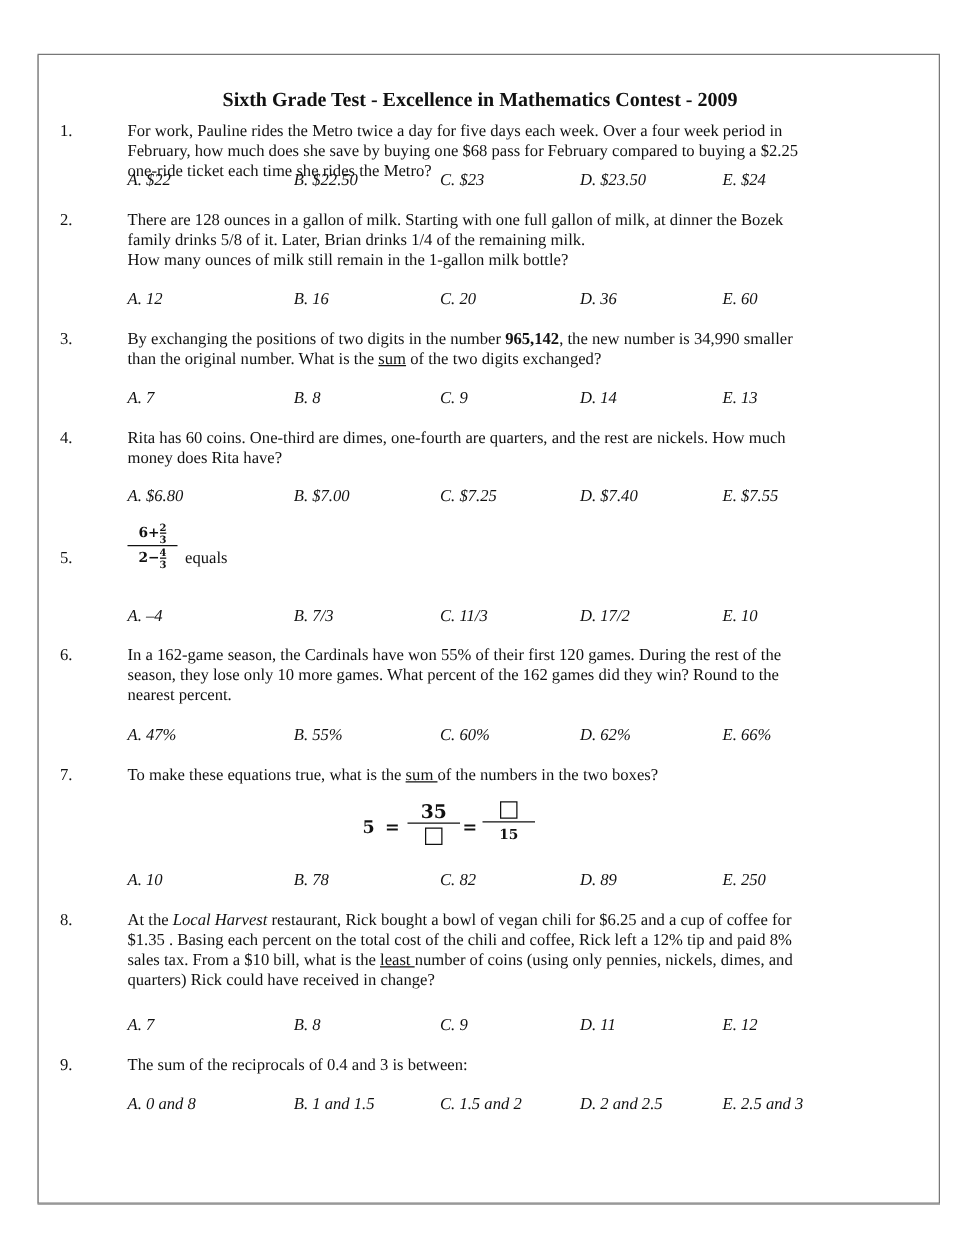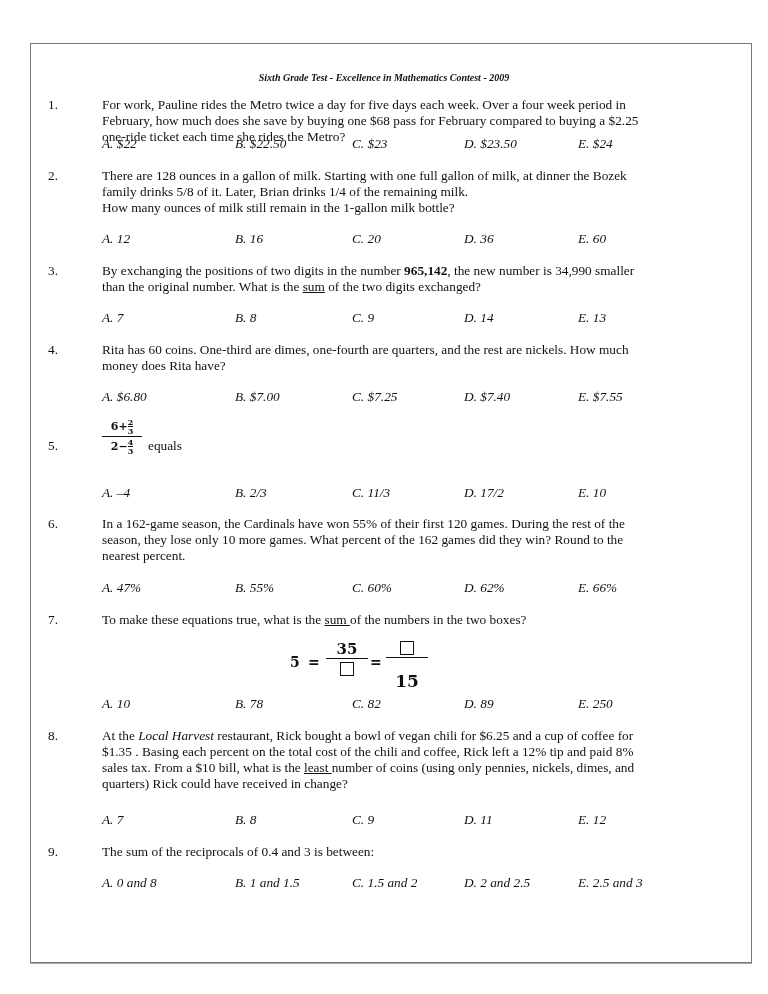--- a/index.html
+++ b/index.html
@@ -1,21 +1,21 @@
 <!DOCTYPE html>
 <html><head>
 <meta charset="utf-8">
 <style>
   html, body { margin: 0; padding: 0; background: #ffffff; }
   body { width: 768px; height: 994px; position: relative; overflow: hidden;
          font-family: "Liberation Serif", serif; color: #111; font-size: 13.3px; }
   .page { position: absolute; left: 30px; top: 43px; width: 722px; height: 920px;
           border: 1px solid #777; box-shadow: 0 1px 0 #aaa; box-sizing: border-box; }
   .title { position: absolute; left: 0; right: 0; top: 72px; text-align: center;
-           font-style: italic; font-weight: bold; font-size: 10px; }
+           font-weight: bold; font-size: 16px; }
   .q { position: absolute; left: 60px; width: 620px; line-height: 16px; }
   .qnum { position: absolute; left: -12px; width: 30px; }
   .qtext { position: absolute; left: 42px; width: 600px; }
   .opts { position: absolute; left: 102px; width: 600px; height: 16px; }
   .opt { position: absolute; top: 0; white-space: nowrap; font-style: italic; }
   .opt.a { left: 0; } .opt.b { left: 133px; } .opt.c { left: 250px; }
   .opt.d { left: 362px; } .opt.e { left: 476px; }
   .u { text-decoration: underline; }
   .math { font-family: "DejaVu Serif", serif; font-weight: bold; }
   .frac5 { position: absolute; left: 102px; top: 418px; width: 40px; }
@@ -101,21 +101,21 @@
   <div class="num" style="border-bottom:1px solid #111; padding-bottom:1px; text-align:center;">
     <span>6+</span><span class="mini"><div class="l">2</div><div>3</div></span>
   </div>
   <div class="den" style="text-align:center; padding-top:1px;">
     <span>2−</span><span class="mini"><div class="l">4</div><div>3</div></span>
   </div>
 </div>
 <div style="position:absolute; left:148px; top:438px;">equals</div>
 <div class="opts" style="top:485px;">
   <span class="opt a">A.  –4</span>
-  <span class="opt b">B.  2/3</span>
+  <span class="opt b">B.  7/3</span>
   <span class="opt c">C.  11/3</span>
   <span class="opt d">D.  17/2</span>
   <span class="opt e">E.  10</span>
 </div>
 
 <div class="q" style="top:516px;">
   <span class="qnum">6.</span>
   <div class="qtext">
     <div>In a 162-game season, the Cardinals have won 55% of their first 120 games.  During the rest of the</div>
     <div>season, they lose only 10 more games.  What percent of the 162 games did they win?  Round to the</div>
@@ -139,21 +139,21 @@
 <div class="eq math">
   <span style="position:absolute; left:0; top:14px; font-size:14px;">5</span>
   <span style="position:absolute; left:18px; top:14px; font-size:14px;">=</span>
   <div style="position:absolute; left:36px; top:0; width:42px; text-align:center;">
     <div style="font-size:15px; height:18px; line-height:18px; border-bottom:1px solid #111;">35</div>
     <div style="padding-top:3px;"><span class="box"></span></div>
   </div>
   <span style="position:absolute; left:80px; top:14px; font-size:14px;">=</span>
   <div style="position:absolute; left:96px; top:0; width:42px; text-align:center;">
     <div style="height:18px; border-bottom:1px solid #111; padding-top:1px; box-sizing:border-box;"><span class="box"></span></div>
-    <div style="font-size:17px; padding-top:3px;margin-top:10px;">15</div>
+    <div style="font-size:11px; padding-top:3px;">15</div>
   </div>
 </div>
 <div class="opts" style="top:696px;">
   <span class="opt a">A.  10</span>
   <span class="opt b">B.  78</span>
   <span class="opt c">C.  82</span>
   <span class="opt d">D.  89</span>
   <span class="opt e">E.  250</span>
 </div>
 

